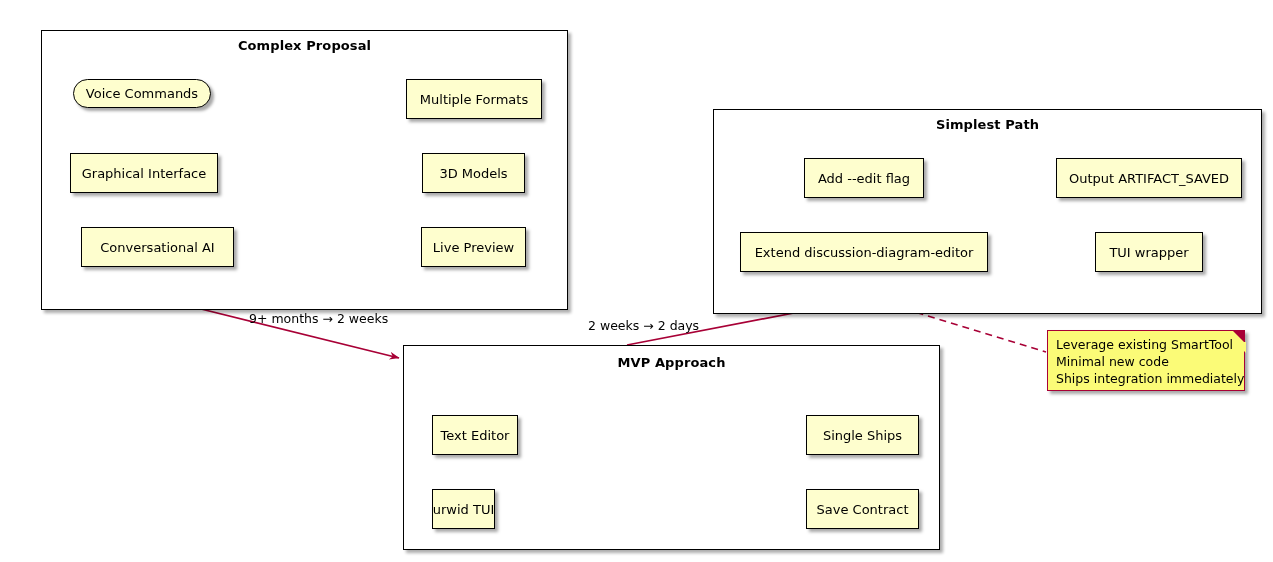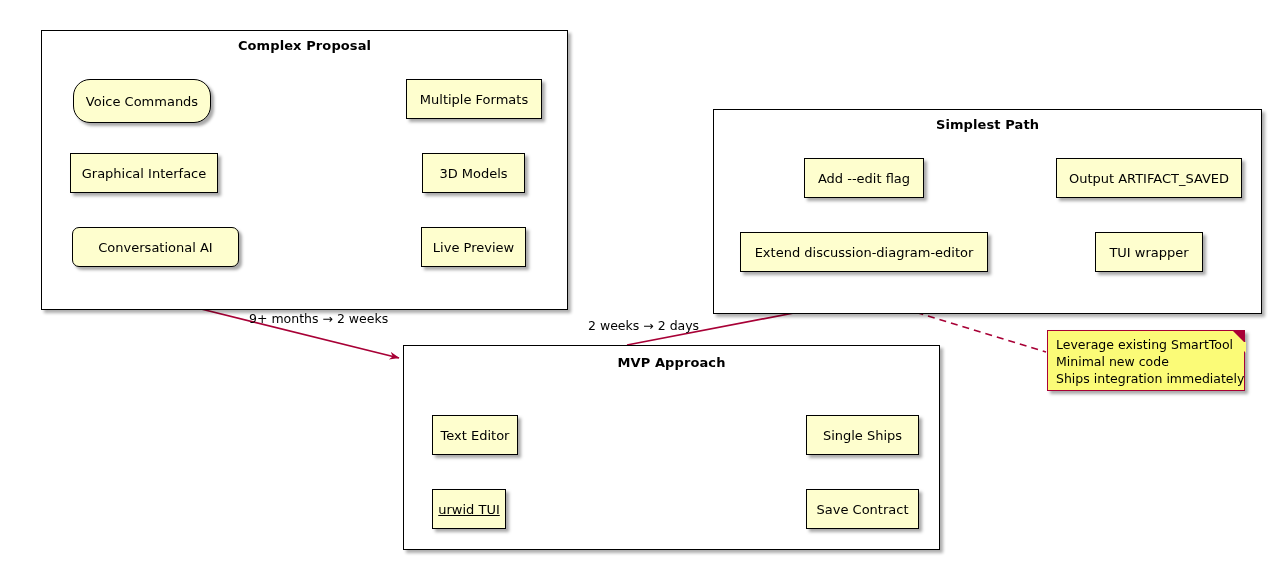--- a/index.html
+++ b/index.html
@@ -121,37 +121,37 @@
     <line x1="185" y1="305" x2="399" y2="358" stroke="#A80036" stroke-width="1.7" marker-end="url(#arrowOpen)"></line>
 
     <line x1="627" y1="345" x2="830" y2="306" stroke="#A80036" stroke-width="1.7" marker-end="url(#arrowOpen)"></line>
 
     <line x1="905" y1="309" x2="1046" y2="352" stroke="#A80036" stroke-width="1.7" stroke-dasharray="7,5"></line>
   </svg>
 
   <div class="package" style="left:41px; top:30px; width:527px; height:280px;padding-left:12px;">
     <div class="package-title" style="top:7px;">Complex Proposal</div>
 
-    <div class="node" style="left:31px; top:48px; width:138px; height:44px;border-radius:17px;">
+    <div class="node" style="left:31px; top:48px; width:138px; height:29px;border-radius:17px;">
       <span>Voice Commands</span>
     </div>
 
     <div class="node" style="left:364px; top:48px; width:136px; height:40px;">
       <span>Multiple Formats</span>
     </div>
 
     <div class="node" style="left:28px; top:122px; width:148px; height:40px;">
       <span>Graphical Interface</span>
     </div>
 
     <div class="node" style="left:380px; top:122px; width:103px; height:40px;">
       <span>3D Models</span>
     </div>
 
-    <div class="node" style="left:30px; top:196px; width:167px; height:40px;border-radius:7px;">
+    <div class="node" style="left:39px; top:196px; width:153px; height:40px;">
       <span>Conversational AI</span>
     </div>
 
     <div class="node" style="left:379px; top:196px; width:105px; height:40px;">
       <span>Live Preview</span>
     </div>
   </div>
 
   <div class="package" style="left:713px; top:103px; width:549px; height:205px;margin-top:6px;">
     <div class="package-title" style="top:7px;">Simplest Path</div>
@@ -177,21 +177,21 @@
     <div class="package-title" style="top:9px;">MVP Approach</div>
 
     <div class="node" style="left:28px; top:69px; width:86px; height:40px;">
       <span>Text Editor</span>
     </div>
 
     <div class="node" style="left:402px; top:69px; width:113px; height:40px;">
       <span>Single Ships</span>
     </div>
 
-    <div class="node" style="left:28px; top:143px; width:74px; height:40px;text-decoration:underline;">
+    <div class="node" style="left:28px; top:143px; width:63px; height:40px;">
       <span>urwid TUI</span>
     </div>
 
     <div class="node" style="left:402px; top:143px; width:113px; height:40px;">
       <span>Save Contract</span>
     </div>
   </div>
 
   <div class="note" style="left:1047px; top:330px; width:198px; height:61px;">
     <div class="note-fold">

